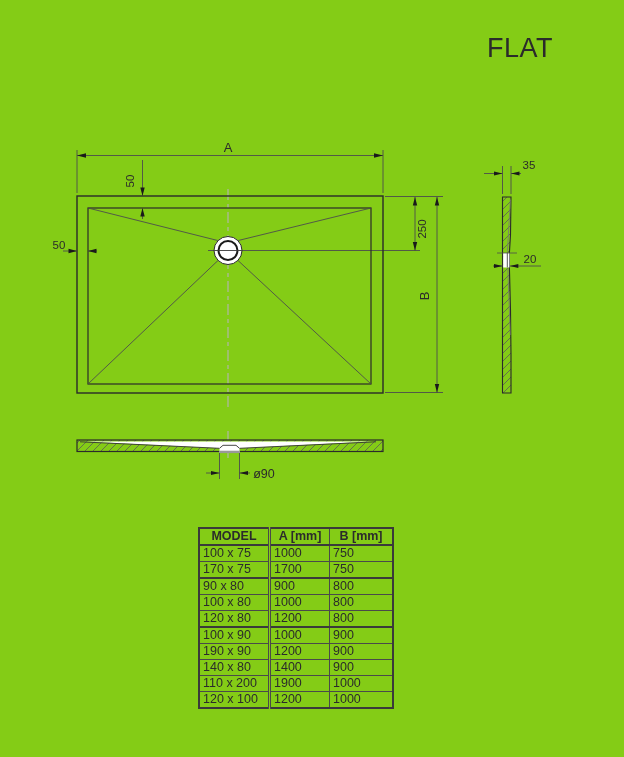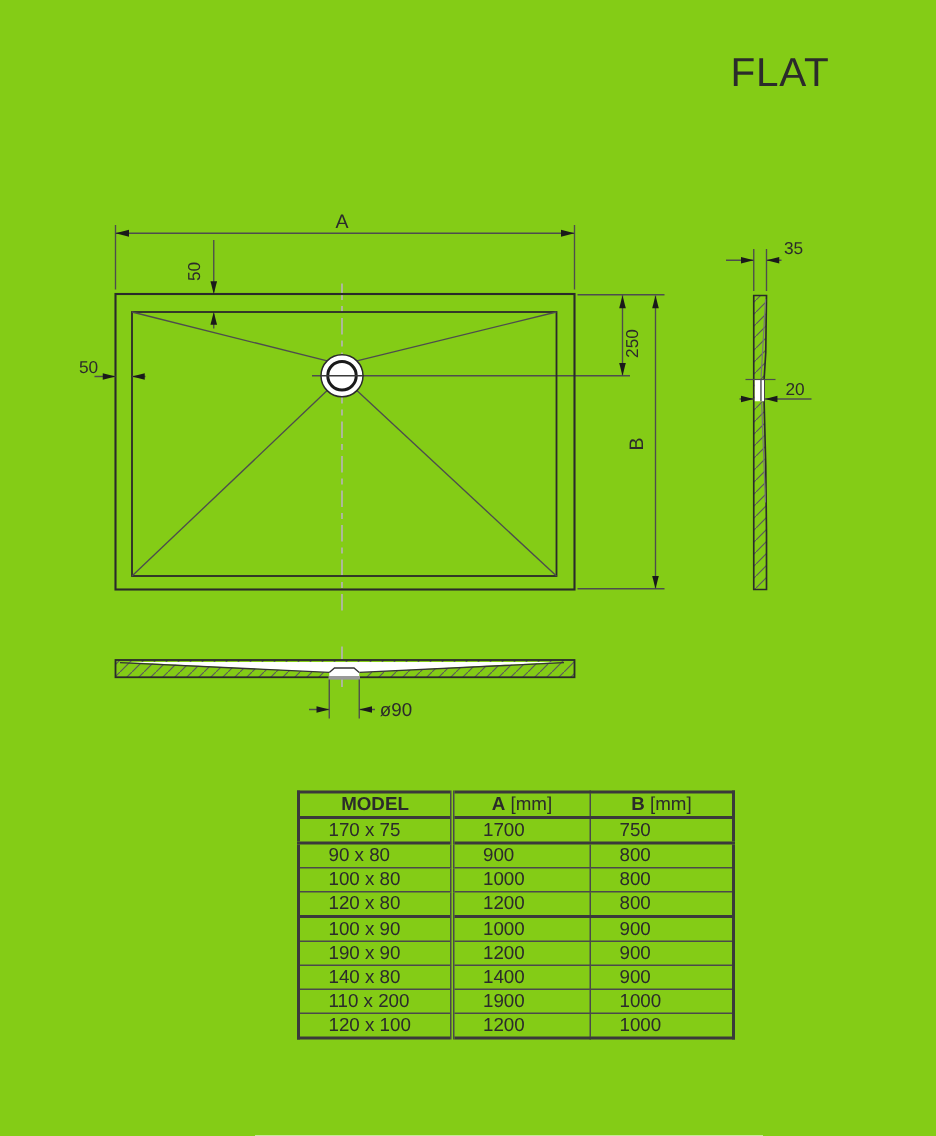--- a/index.html
+++ b/index.html
@@ -9,23 +9,23 @@
          letter-spacing:.5px;color:#2b2b2b;}
   svg{position:absolute;left:0;top:0;}
   svg text{font-family:"Liberation Sans",sans-serif;fill:#2b2b2b;}
   .dimtxt{font-size:11.5px;}
   .dimtxt-lg{font-size:13px;}
   
   table.sizes{position:absolute;left:198px;top:527px;border-collapse:collapse;
         font-size:12.5px;color:#2b2b2b;table-layout:fixed;}
   table.sizes{border:2px solid #3a3a3a;}
   table.sizes th,table.sizes td{border:1px solid #4a4a4a;
-        padding:0 19px;height:15px;line-height:15px;white-space:nowrap;}
+        padding:0 3px;height:15px;line-height:15px;white-space:nowrap;}
   table.sizes th{font-weight:bold;border-bottom:2px solid #3a3a3a;}
-  table.sizes th .unit{font-weight:normal;}
+  table.sizes th .unit{font-weight:bold;}
   table.sizes td:first-child,table.sizes th:first-child{border-right:3px double #4a4a4a;width:62px;}
   table.sizes td:nth-child(2),table.sizes th:nth-child(2){width:52px;}
   table.sizes td:nth-child(3),table.sizes th:nth-child(3){width:56px;}
   table.sizes tr.grp td{border-bottom:2px solid #3a3a3a;}
 </style>
 </head>
 <body>
 
 <div class="page">
 
@@ -137,20 +137,25 @@
 
   <table class="sizes">
     <thead>
       <tr>
         <th><span>MODEL</span><span class="unit"></span></th>
         <th><span>A</span><span class="unit"> [mm]</span></th>
         <th><span>B</span><span class="unit"> [mm]</span></th>
       </tr>
     </thead>
     <tbody>
+      <tr>
+        <td>100 x 75</td>
+        <td>1000</td>
+        <td>750</td>
+      </tr>
       <tr class="grp">
         <td>170 x 75</td>
         <td>1700</td>
         <td>750</td>
       </tr>
       <tr>
         <td>90 x 80</td>
         <td>900</td>
         <td>800</td>
       </tr>

